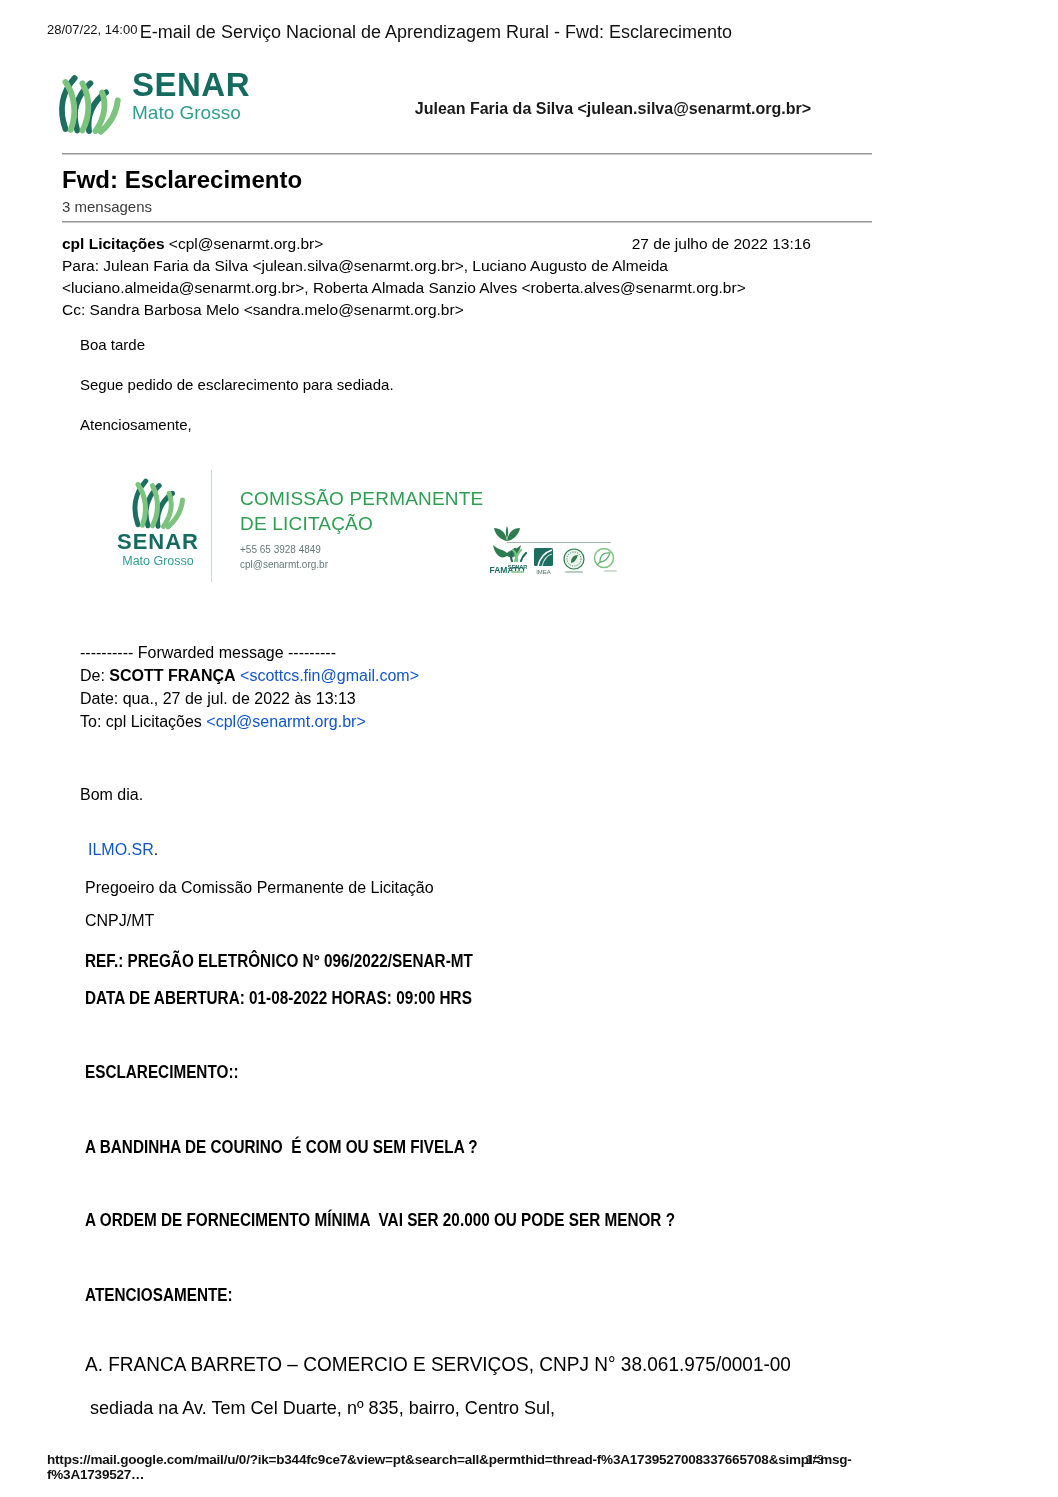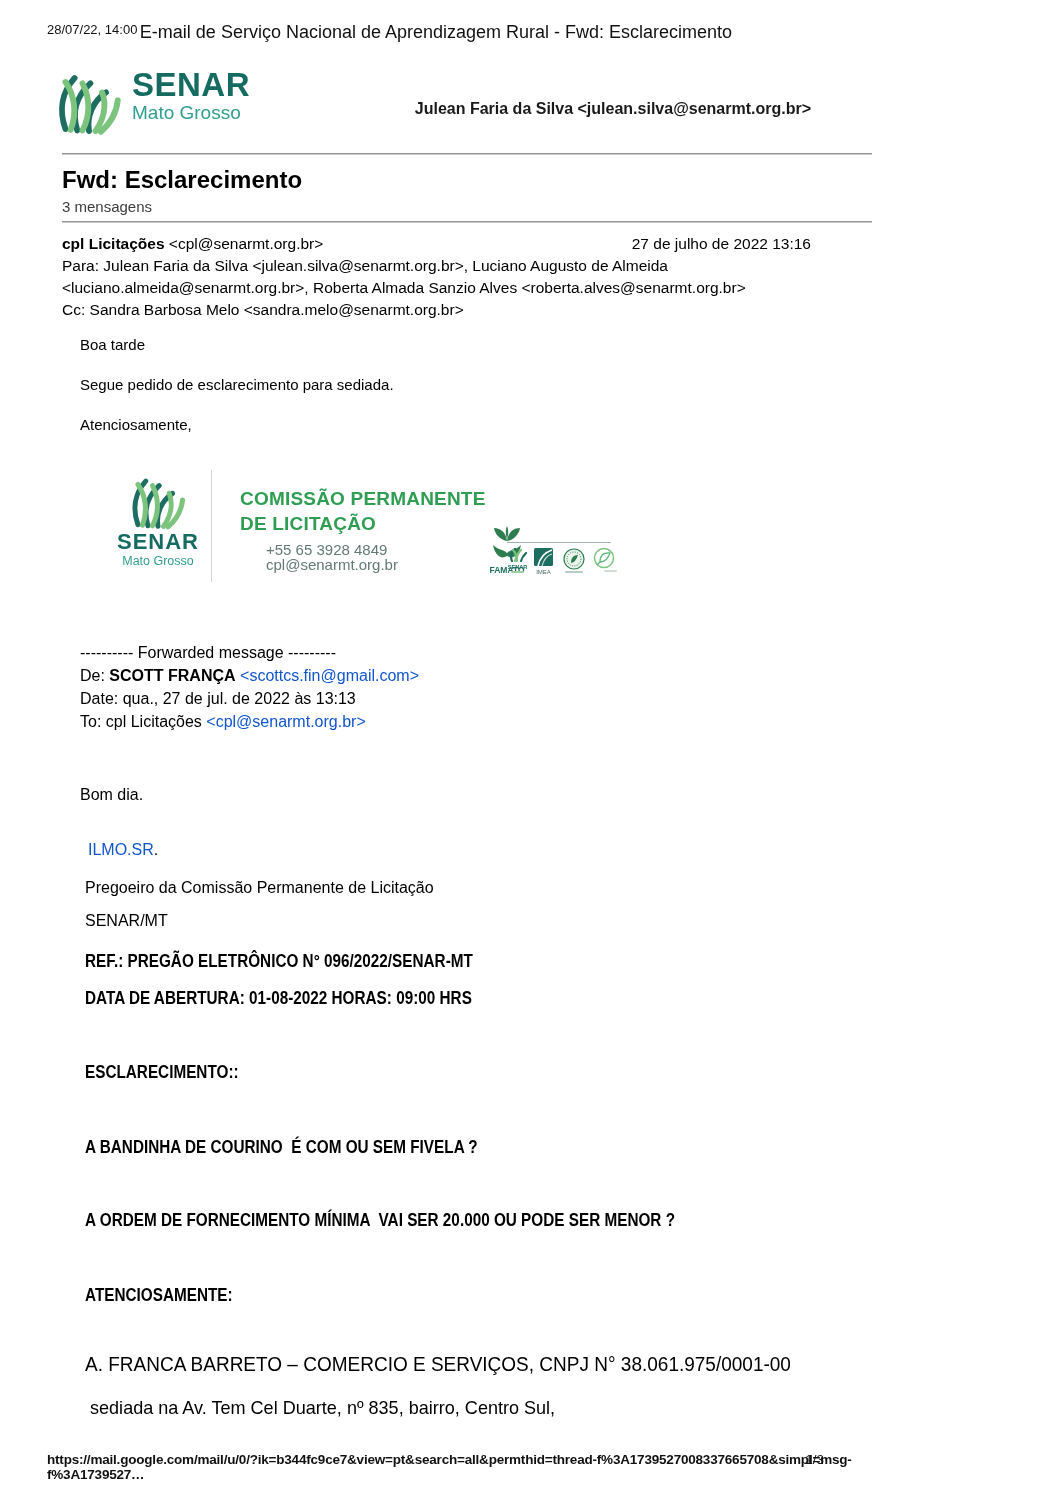--- a/index.html
+++ b/index.html
@@ -38,22 +38,22 @@
 
   .para { left:80px; font-size:15px; color:#000; }
 
   
   .signature { left:105px; top:466px; width:520px; height:120px; }
   .sig-logo { position:absolute; left:0; top:2px; width:106px; text-align:center; }
   .sig-logo svg { display:block; margin:0 auto; }
   .sig-brand-name { font-size:22px; font-weight:bold; color:#156b60; letter-spacing:1px; line-height:24px; }
   .sig-brand-region { font-size:12.5px; color:#2f9e8f; line-height:14px; }
   .sig-divider { position:absolute; left:106px; top:4px; width:1px; height:112px; background:#cfd6d4; }
-  .sig-org { position:absolute; left:135px; top:20px; font-size:19px; font-weight:bold; color:#2f9e53; line-height:25px; letter-spacing:0.2px; }
-  .sig-contact { position:absolute; left:135px; top:76px; font-size:15px; color:#637976; line-height:15px;margin-left:26px; }
+  .sig-org { position:absolute; left:135px; top:20px; font-size:19px; font-weight:normal; color:#2f9e53; line-height:25px; letter-spacing:0.2px; }
+  .sig-contact { position:absolute; left:135px; top:76px; font-size:10px; color:#637976; line-height:15px; }
   .partners { position:absolute; left:358px; top:57px; width:160px; height:60px; }
   .famato { position:absolute; left:0; top:2px;margin-left:24px; }
   .partner-line { position:absolute; left:44px; top:19px; width:104px; height:1px; background:#9fb3ac; }
   .minis { position:absolute; left:44px; top:24px; display:flex; gap:3px; align-items:flex-start; }
 
   
   .fwd { left:80px; top:641px; font-size:16px; line-height:23px; color:#000; }
   .link { color:#1155cc; text-decoration:none; }
 
   .cbold { font-weight:bold; font-size:18px; transform:scaleX(0.85); transform-origin:0 50%; white-space:pre-wrap; letter-spacing:0; color:#000; }
@@ -192,21 +192,21 @@
   <div class="abs fwd">
     <div>---------- Forwarded message ---------</div>
     <div><span>De:</span> <b>SCOTT FRANÇA</b> <a class="link" href="#">&lt;scottcs.fin@gmail.com&gt;</a></div>
     <div>Date: qua., 27 de jul. de 2022 às 13:13</div>
     <div><span>To: cpl Licitações</span> <a class="link" href="#">&lt;cpl@senarmt.org.br&gt;</a></div>
   </div>
 
   <div class="abs para" style="top:786px; font-size:16px">Bom dia.</div>
   <div class="abs" style="left:88px; top:841px; font-size:16px"><a class="link" href="#">ILMO.SR</a><span>.</span></div>
   <div class="abs" style="left:85px; top:879px; font-size:16px">Pregoeiro da Comissão Permanente de Licitação</div>
-  <div class="abs" style="left:85px; top:912px; font-size:16px">SENAR/MT</div>
+  <div class="abs" style="left:85px; top:912px; font-size:16px">CNPJ/MT</div>
 
   <div class="abs cbold" style="left:85px; top:951px">REF.: PREGÃO ELETRÔNICO N° 096/2022/SENAR-MT</div>
   <div class="abs cbold" style="left:85px; top:988px">DATA DE ABERTURA: 01-08-2022 HORAS: 09:00 HRS</div>
   <div class="abs cbold" style="left:85px; top:1062px">ESCLARECIMENTO::</div>
   <div class="abs cbold" style="left:85px; top:1137px">A BANDINHA DE COURINO  É COM OU SEM FIVELA ?</div>
   <div class="abs cbold" style="left:85px; top:1210px">A ORDEM DE FORNECIMENTO MÍNIMA  VAI SER 20.000 OU PODE SER MENOR ?</div>
   <div class="abs cbold" style="left:85px; top:1285px">ATENCIOSAMENTE:</div>
 
   <div class="abs cnarrow" style="left:85px; top:1353px; font-size:20px; transform:scaleX(0.95)">A. FRANCA BARRETO – COMERCIO E SERVIÇOS, CNPJ N° 38.061.975/0001-00</div>
   <div class="abs cnarrow" style="left:85px; top:1397px; font-size:19px; transform:scaleX(0.95)"> sediada na Av. Tem Cel Duarte, nº 835, bairro, Centro Sul,</div>

